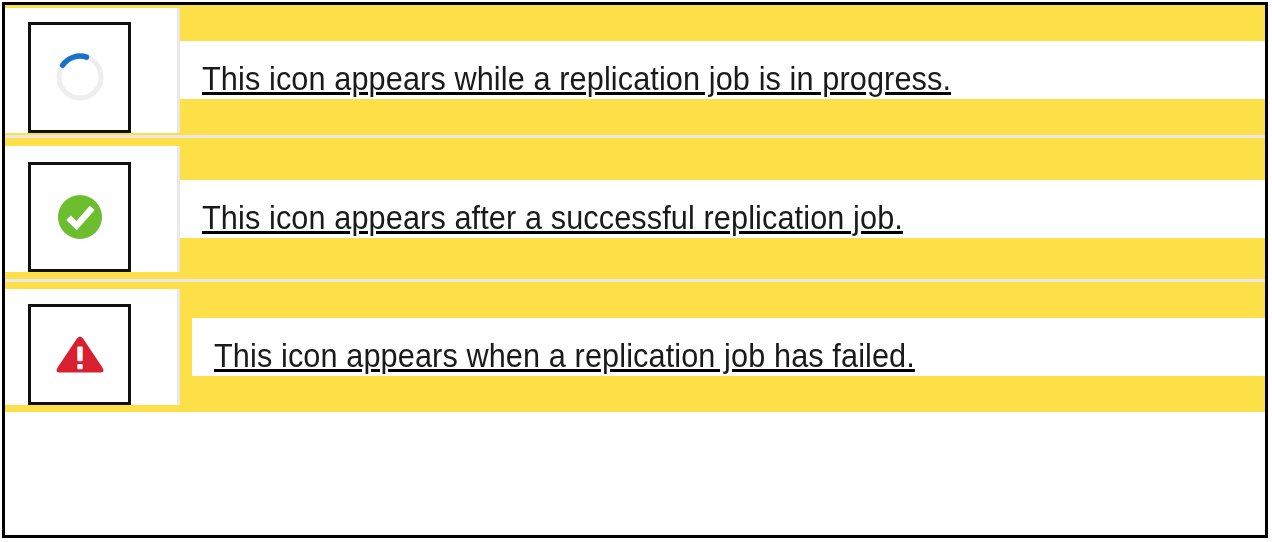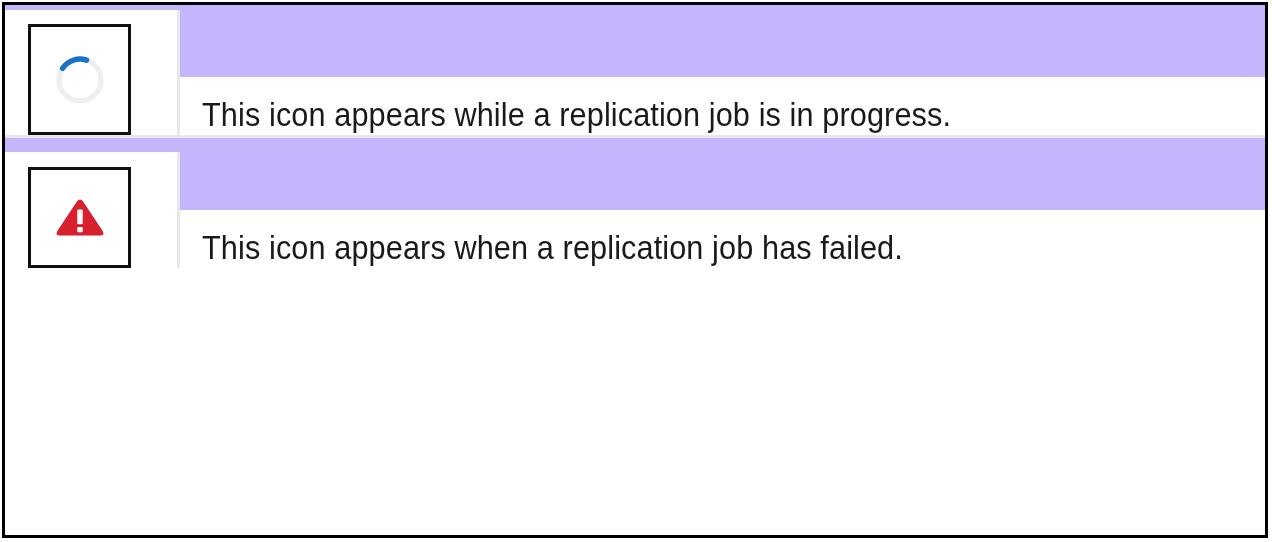--- a/index.html
+++ b/index.html
@@ -23,33 +23,34 @@
     box-sizing: border-box;
     border: 3px solid #000000;
     background: #ffffff;
     display: flex;
     flex-direction: column;
   }
 
   .legend-row {
     display: flex;
     flex-direction: row;
-    align-items: flex-end;
+    align-items: center;
     box-sizing: border-box;
     border-bottom: 3px solid #e8e8ea;
-    background: #c4b5fd;
+    background: #fde047;
+    text-decoration: underline;
   }
   .legend-row:last-child {
     border-bottom: none;
   }
 
   
   .legend-row.r1 { height: 133px; }
   .legend-row.r2 { height: 144px; }
-  .legend-row.r3 { height: 130px; }
+  .legend-row.r3 { height: 130px; gap: 12px; }
   .legend-row.r4 { height: 126px; flex: 1 1 auto; }
 
   .icon-cell {
     width: 175px;
     flex: 0 0 175px;
     box-sizing: border-box;
     border-right: 3px solid #e8e8ea;
     display: flex;
     align-items: flex-start;
     justify-content: flex-start;
@@ -111,20 +112,35 @@
             <path d="M 10.6 16.3 A 21 21 0 0 1 34.5 8.2" fill="none" stroke="#1a73c8" stroke-width="5.5" stroke-linecap="round"></path>
           </svg>
         </span>
       </div>
     </div>
     <div class="text-cell">
       <div class="desc-text">This icon appears while a replication job is in progress.</div>
     </div>
   </div>
 
+  <div class="legend-row r2">
+    <div class="icon-cell">
+      <div class="icon-box b2">
+        <span class="icon-glyph">
+          <svg width="56" height="56" viewBox="0 0 56 56" xmlns="http://www.w3.org/2000/svg">
+            <circle cx="28" cy="28" r="22" fill="#6dbe2e"></circle>
+            <path d="M 16.5 28.8 L 24.6 36.6 L 40.2 18.8" fill="none" stroke="#ffffff" stroke-width="6.4" stroke-linecap="butt" stroke-linejoin="miter"></path>
+          </svg>
+        </span>
+      </div>
+    </div>
+    <div class="text-cell">
+      <div class="desc-text">This icon appears after a successful replication job.</div>
+    </div>
+  </div>
 
   <div class="legend-row r3">
     <div class="icon-cell">
       <div class="icon-box b3">
         <span class="icon-glyph">
           <svg width="56" height="52" viewBox="0 0 56 52" xmlns="http://www.w3.org/2000/svg">
             <path d="M 25.1 9.2 Q 28 5.8 30.9 9.2 L 50.4 38.6 Q 53.3 43.6 48.3 43.6 L 7.7 43.6 Q 2.7 43.6 5.6 38.6 Z" fill="#d8202f"></path>
             <rect x="25.3" y="17.6" width="5.4" height="14.6" rx="1" fill="#ffffff"></rect>
             <rect x="25.3" y="35.0" width="5.4" height="5.2" rx="1" fill="#ffffff"></rect>
           </svg>

